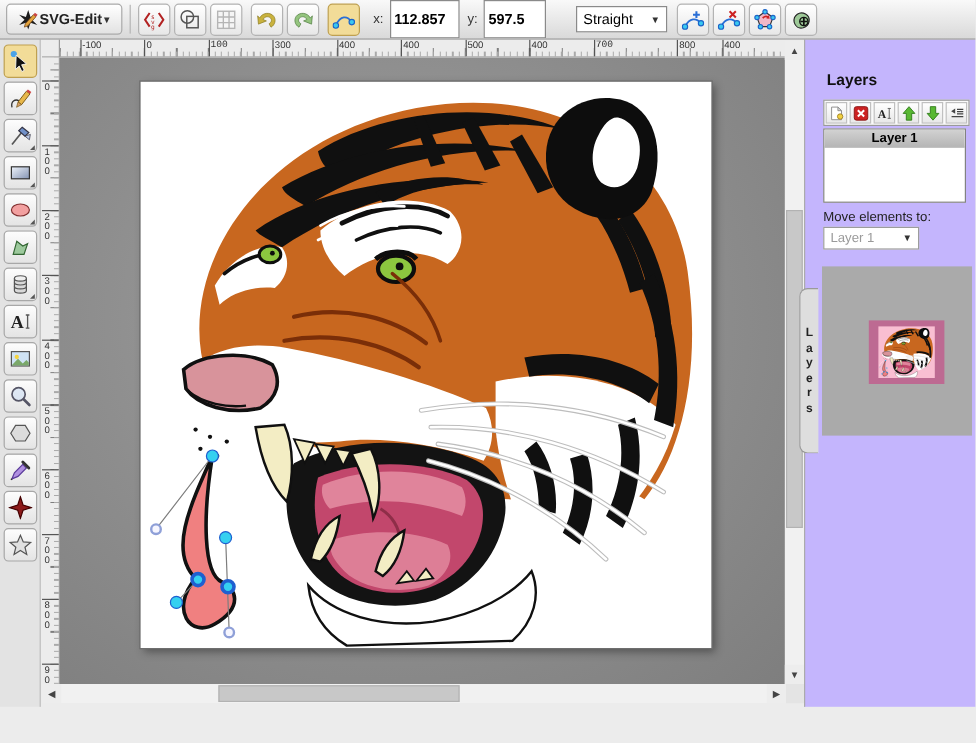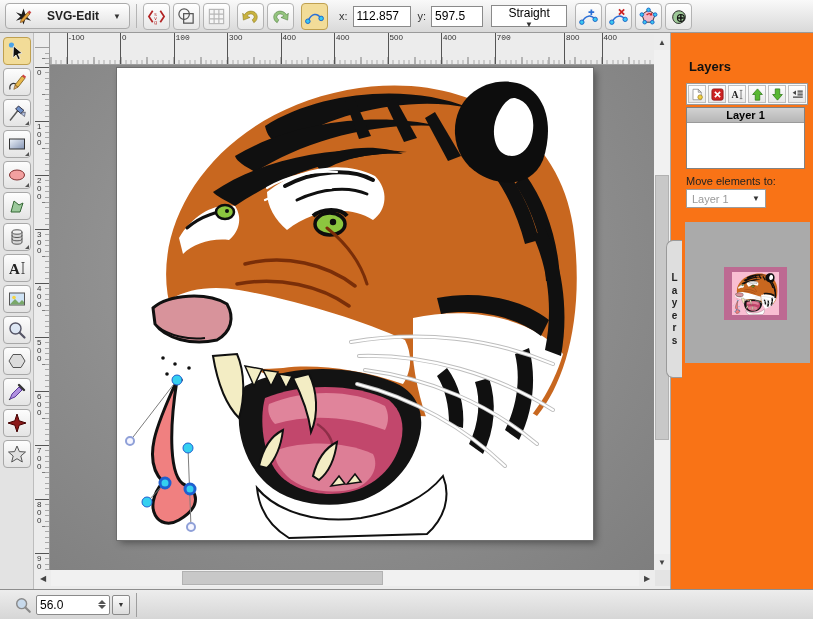--- a/index.html
+++ b/index.html
@@ -4,53 +4,53 @@
 <style>
   * { margin:0; padding:0; box-sizing:border-box; }
   html,body { width:813px; height:619px; overflow:hidden; background:#ececec;
     font-family:"Liberation Sans", sans-serif; }
   .page { position:relative; width:813px; height:619px; background:#ececec; }
 
   
   .toolbar-top { position:absolute; left:0; top:0; width:813px; height:33px;
     background:linear-gradient(#f9f9f9,#d9d9d9); border-bottom:1px solid #9a9a9a;
     display:flex; align-items:center; padding-left:5px; gap:3px; z-index:5; }
-  .menu-btn { display:flex; align-items:center; gap:14px; height:26px; padding:0 8px;
+  .menu-btn { display:flex; align-items:center; gap:0; height:26px; padding:0 8px;
     border:1px solid #ababab; border-radius:4px; background:linear-gradient(#fff,#e2e2e2); cursor:pointer; }
   .menu-label { font-size:12px; font-weight:bold; color:#222; }
   .caret { font-size:8px; color:#333; }
   .tb-sep { width:1px; height:24px; background:#b5b5b5; margin:0 3px; }
   .tb-group { display:flex; gap:3px; margin-right:4px; }
   .tbtn { width:27px; height:27px; border:1px solid #b3b3b3; border-radius:4px;
     background:linear-gradient(#ffffff,#e7e7e7); display:flex; align-items:center;
     justify-content:center; cursor:pointer; }
   .tbtn svg { width:19px; height:19px; }
   .tbtn.active { background:#f2dc98; border-color:#bfa050; }
   .coord-label { font-size:11px; color:#333; margin:0 2px 0 4px; }
-  .coord-input { width:58px; height:21px; border:1px solid #8a8a8a; background:#fff;
-    font-size:12px; padding:1px 3px; font-family:"Liberation Sans",sans-serif; }
+  .coord-input { width:58px; height:32px; border:1px solid #8a8a8a; background:#fff;
+    font-size:12px; padding:1px 3px; font-family:"Liberation Sans",sans-serif;font-weight:bold; }
   .fake-select { display:flex; align-items:center; justify-content:space-between; width:76px;
     height:22px; border:1px solid #8a8a8a; background:#fff; font-size:12px;
-    padding:0 5px; margin-left:5px; cursor:pointer;flex-direction:column; }
+    padding:0 5px; margin-left:22px; cursor:pointer; }
 
   
   .toolbar-left { position:absolute; left:0; top:33px; width:34px; height:556px;
     background:#e3e3e3; border-right:1px solid #bdbdbd; padding:4px 0 0 3px; z-index:4; }
   .ltbtn { position:relative; width:28px; height:28px; margin-bottom:3px;
     border:1px solid #a8a8a8; border-radius:4px; background:linear-gradient(#fdfdfd,#e4e4e4);
     display:flex; align-items:center; justify-content:center; cursor:pointer; }
   .ltbtn svg { width:20px; height:20px; }
   .ltbtn.active { background:#f2dc98; border-color:#bfa050; }
   .flyout-mark { position:absolute; right:1px; bottom:1px; width:0; height:0;
     border-left:4px solid transparent; border-bottom:4px solid #555; }
 
   
   .ruler-corner { position:absolute; left:35px; top:33px; width:15px; height:15px;
     background:#ececec; border-right:1px solid #9c9c9c; border-bottom:1px solid #9c9c9c; z-index:3; }
-  .ruler-h { position:absolute; left:50px; top:33px; width:605px; height:32px; background:#ececec;
+  .ruler-h { position:absolute; left:50px; top:33px; width:605px; height:15px; background:#ececec;
     border-bottom:1px solid #9c9c9c; overflow:hidden; z-index:3;
     background-image:repeating-linear-gradient(90deg,#a9a9a9 0 1px,transparent 1px 5.35px),
                      repeating-linear-gradient(90deg,#7d7d7d 0 1px,transparent 1px 26.75px);
     background-size:100% 4px,100% 7px; background-position:16.5px bottom,16.5px bottom; background-repeat:repeat-x; }
   .ruler-v { position:absolute; left:35px; top:48px; width:15px; height:522px; background:#ececec;
     border-right:1px solid #9c9c9c; overflow:hidden; z-index:3;
     background-image:repeating-linear-gradient(180deg,#a9a9a9 0 1px,transparent 1px 5.4px),
                      repeating-linear-gradient(180deg,#7d7d7d 0 1px,transparent 1px 27px);
     background-size:4px 100%,7px 100%; background-position:right 19px,right 19px; background-repeat:repeat-y; }
   .htick { position:absolute; top:0; bottom:0; width:1px; background:#555; }
@@ -67,21 +67,21 @@
   .scroll-h { position:absolute; left:35px; top:570px; width:620px; height:16px; background:#f1f1f1; z-index:3; }
   .scroll-v { position:absolute; left:654px; top:34px; width:16px; height:536px; background:#f1f1f1; z-index:3; }
   .sb-arrow { position:absolute; width:16px; height:16px; display:flex; align-items:center;
     justify-content:center; font-size:8px; color:#444; background:#ededed; cursor:pointer; }
   .sb-thumb-h { position:absolute; top:1px; height:14px; background:#c8c8c8; border:1px solid #b2b2b2; cursor:pointer; }
   .sb-thumb-v { position:absolute; left:1px; width:14px; background:#c8c8c8; border:1px solid #b2b2b2; cursor:pointer; }
   .sb-corner { position:absolute; left:655px; top:570px; width:15px; height:16px; background:#e4e4e4; z-index:3; }
 
   
   .right-panel { position:absolute; left:670px; top:33px; width:143px; height:556px;
-    background:#f97316; border-left:1px solid #ababab; z-index:4; }
+    background:#c4b5fd; border-left:1px solid #ababab; z-index:4; }
   .layers-title { position:absolute; left:18px; top:26px; font-size:13px; font-weight:bold; color:#111; }
   .layer-btn-bar { position:absolute; left:15px; top:50px; display:flex; gap:2px;
     background:#fafafa; border:1px solid #9a9a9a; padding:1px; }
   .lybtn { width:18px; height:18px; display:flex; align-items:center; justify-content:center;
     background:linear-gradient(#fff,#e8e8e8); border:1px solid #c0c0c0; cursor:pointer; }
   .lybtn svg { width:15px; height:15px; }
   .layer-list { position:absolute; left:15px; top:74px; width:119px; height:62px;
     background:#fff; border:1px solid #828282; overflow:hidden; }
   .layer-row { height:15px; display:flex; align-items:center; justify-content:center;
     font-size:11px; cursor:pointer; }
@@ -590,31 +590,14 @@
 
   <div class="layers-tab" id="layers-tab">
       <div>L</div>
       <div>a</div>
       <div>y</div>
       <div>e</div>
       <div>r</div>
       <div>s</div>
     </div>
 
-  <div class="status-bar">
-    <span class="magnifier"><svg viewBox="0 0 20 20">
-          <circle cx="8.5" cy="8.5" r="5.5" fill="#bcd6f0" fill-opacity="0.7" stroke="#8a8a8a" stroke-width="1.6"></circle>
-          <path d="M12.7 12.7 L17.5 17.5" stroke="#8a8a8a" stroke-width="2.4" stroke-linecap="round"></path>
-        </svg></span>
-    <div class="zoom-box">
-      <input value="56.0" style="">
-      <span class="spinner">
-          <i class="up"></i>
-          <i class="down"></i>
-        </span>
-    </div>
-    <div class="zoom-drop">
-      <span>▼</span>
-    </div>
-    <div class="status-div"></div>
-  </div>
 
 </div>
 
 </body></html>

